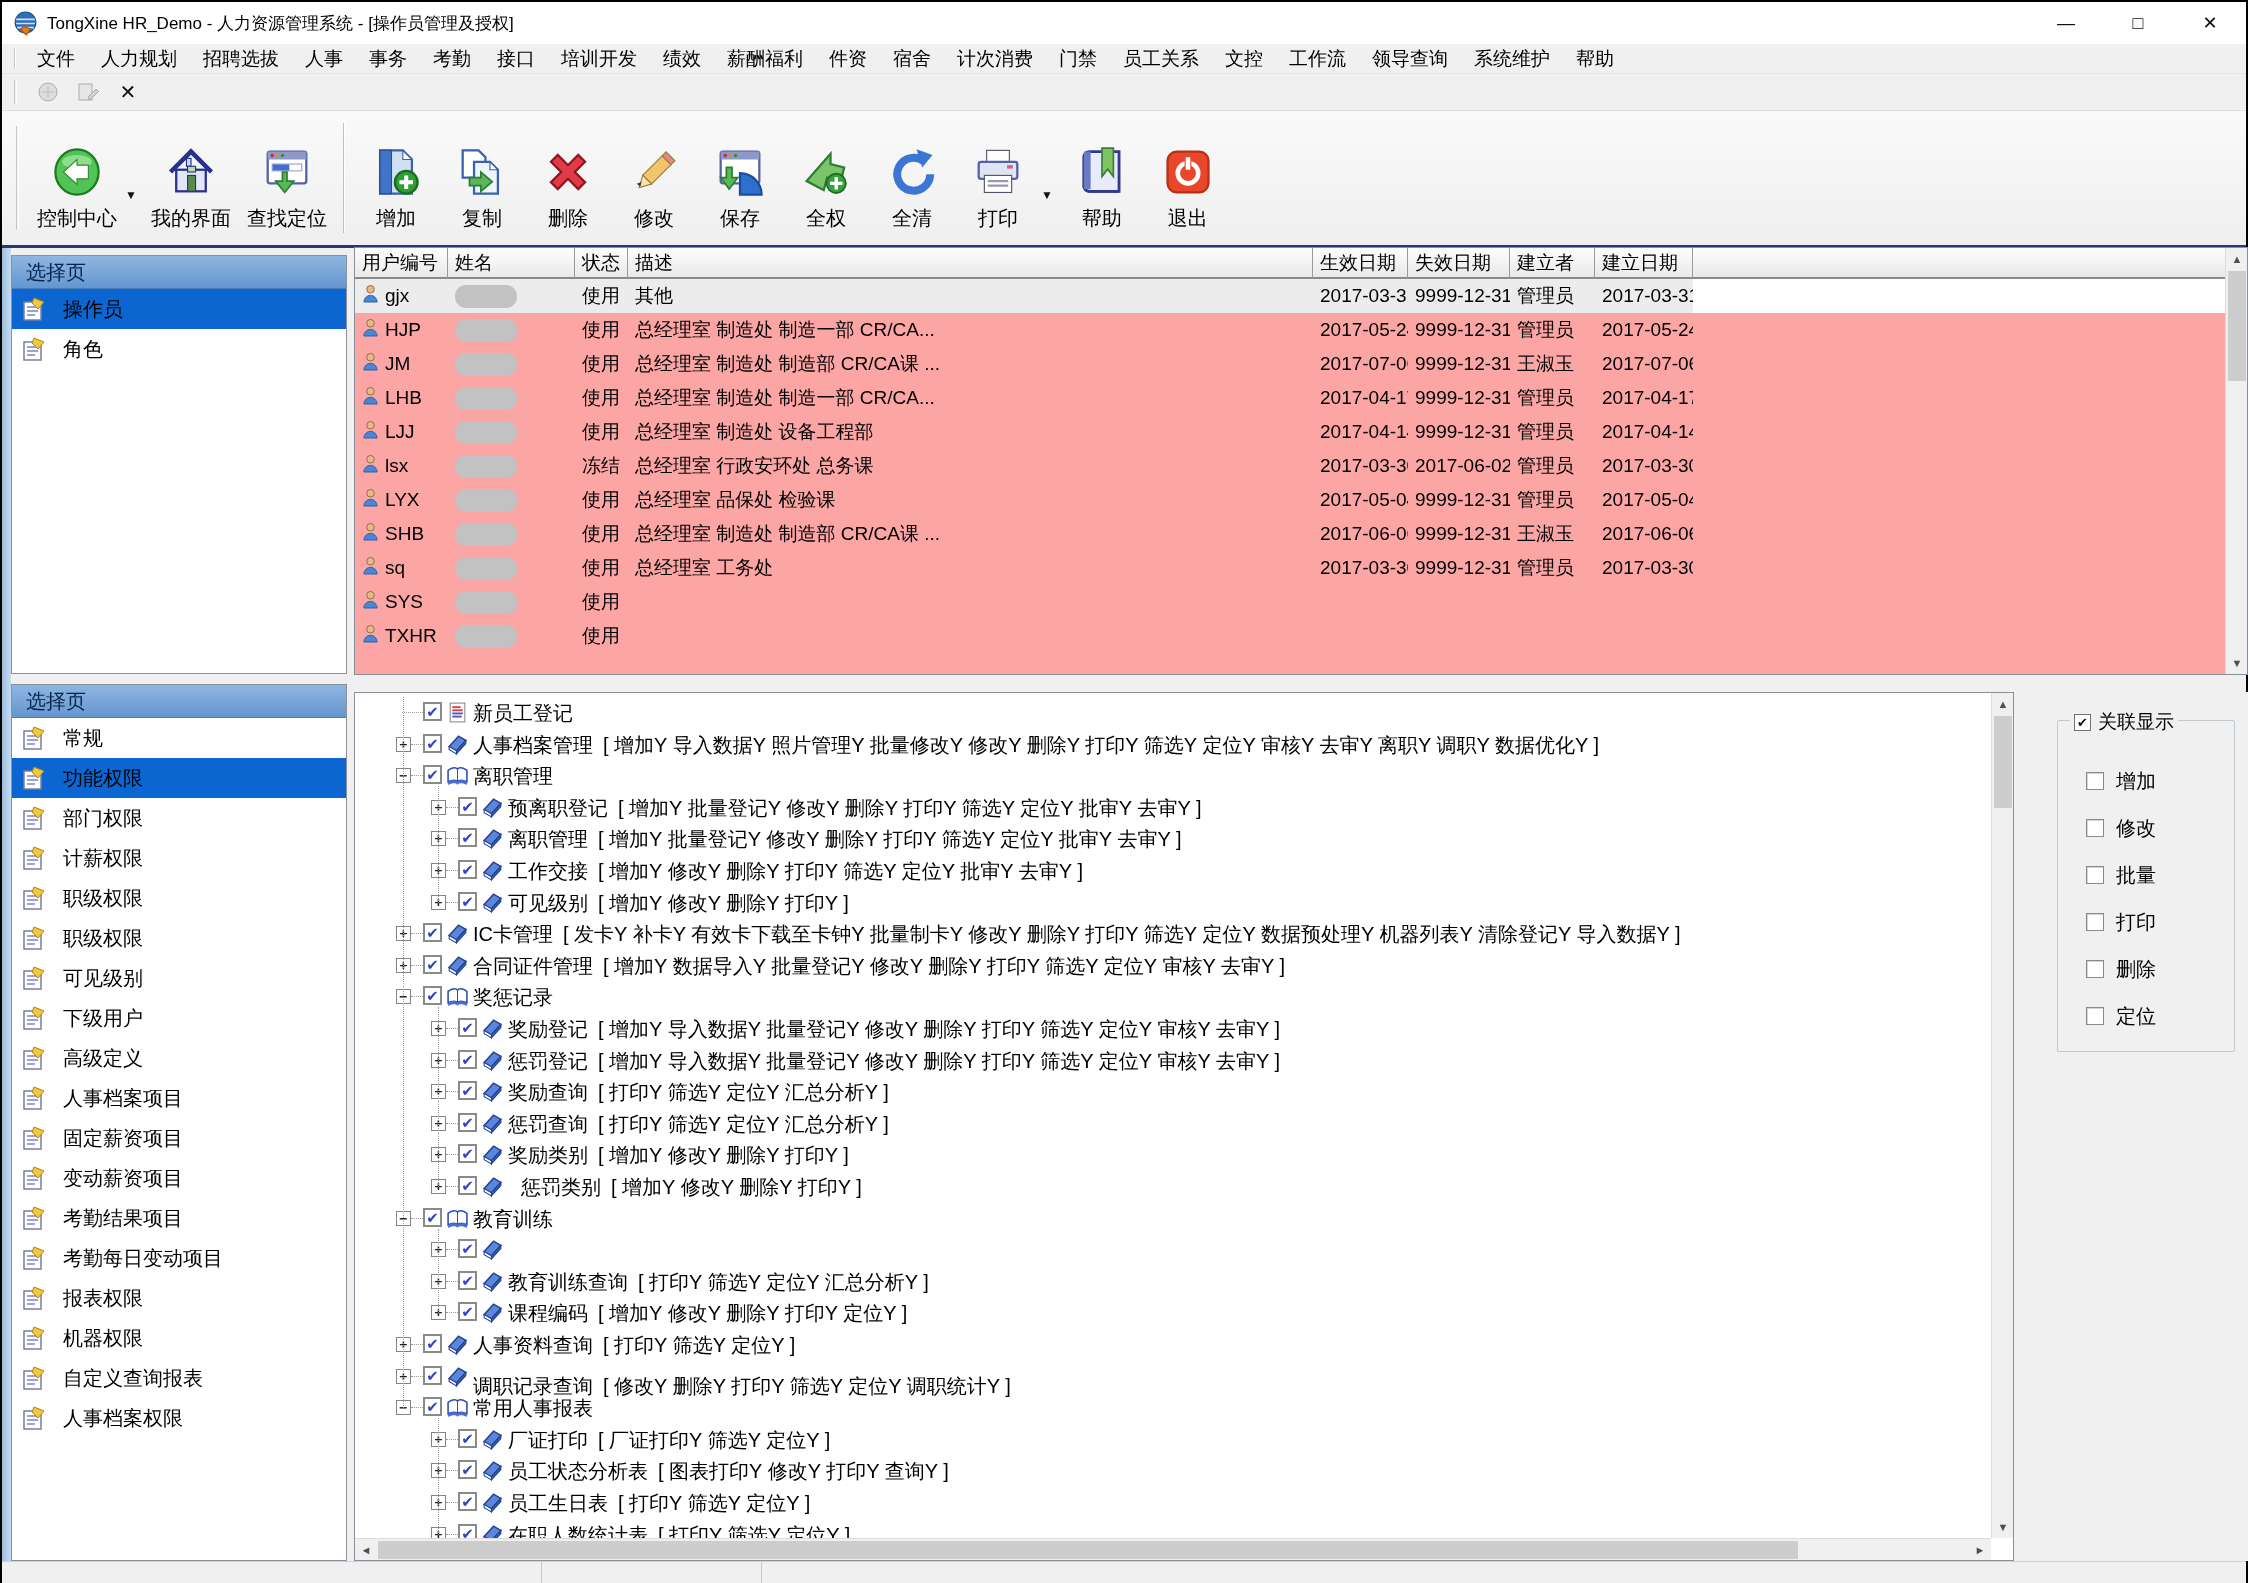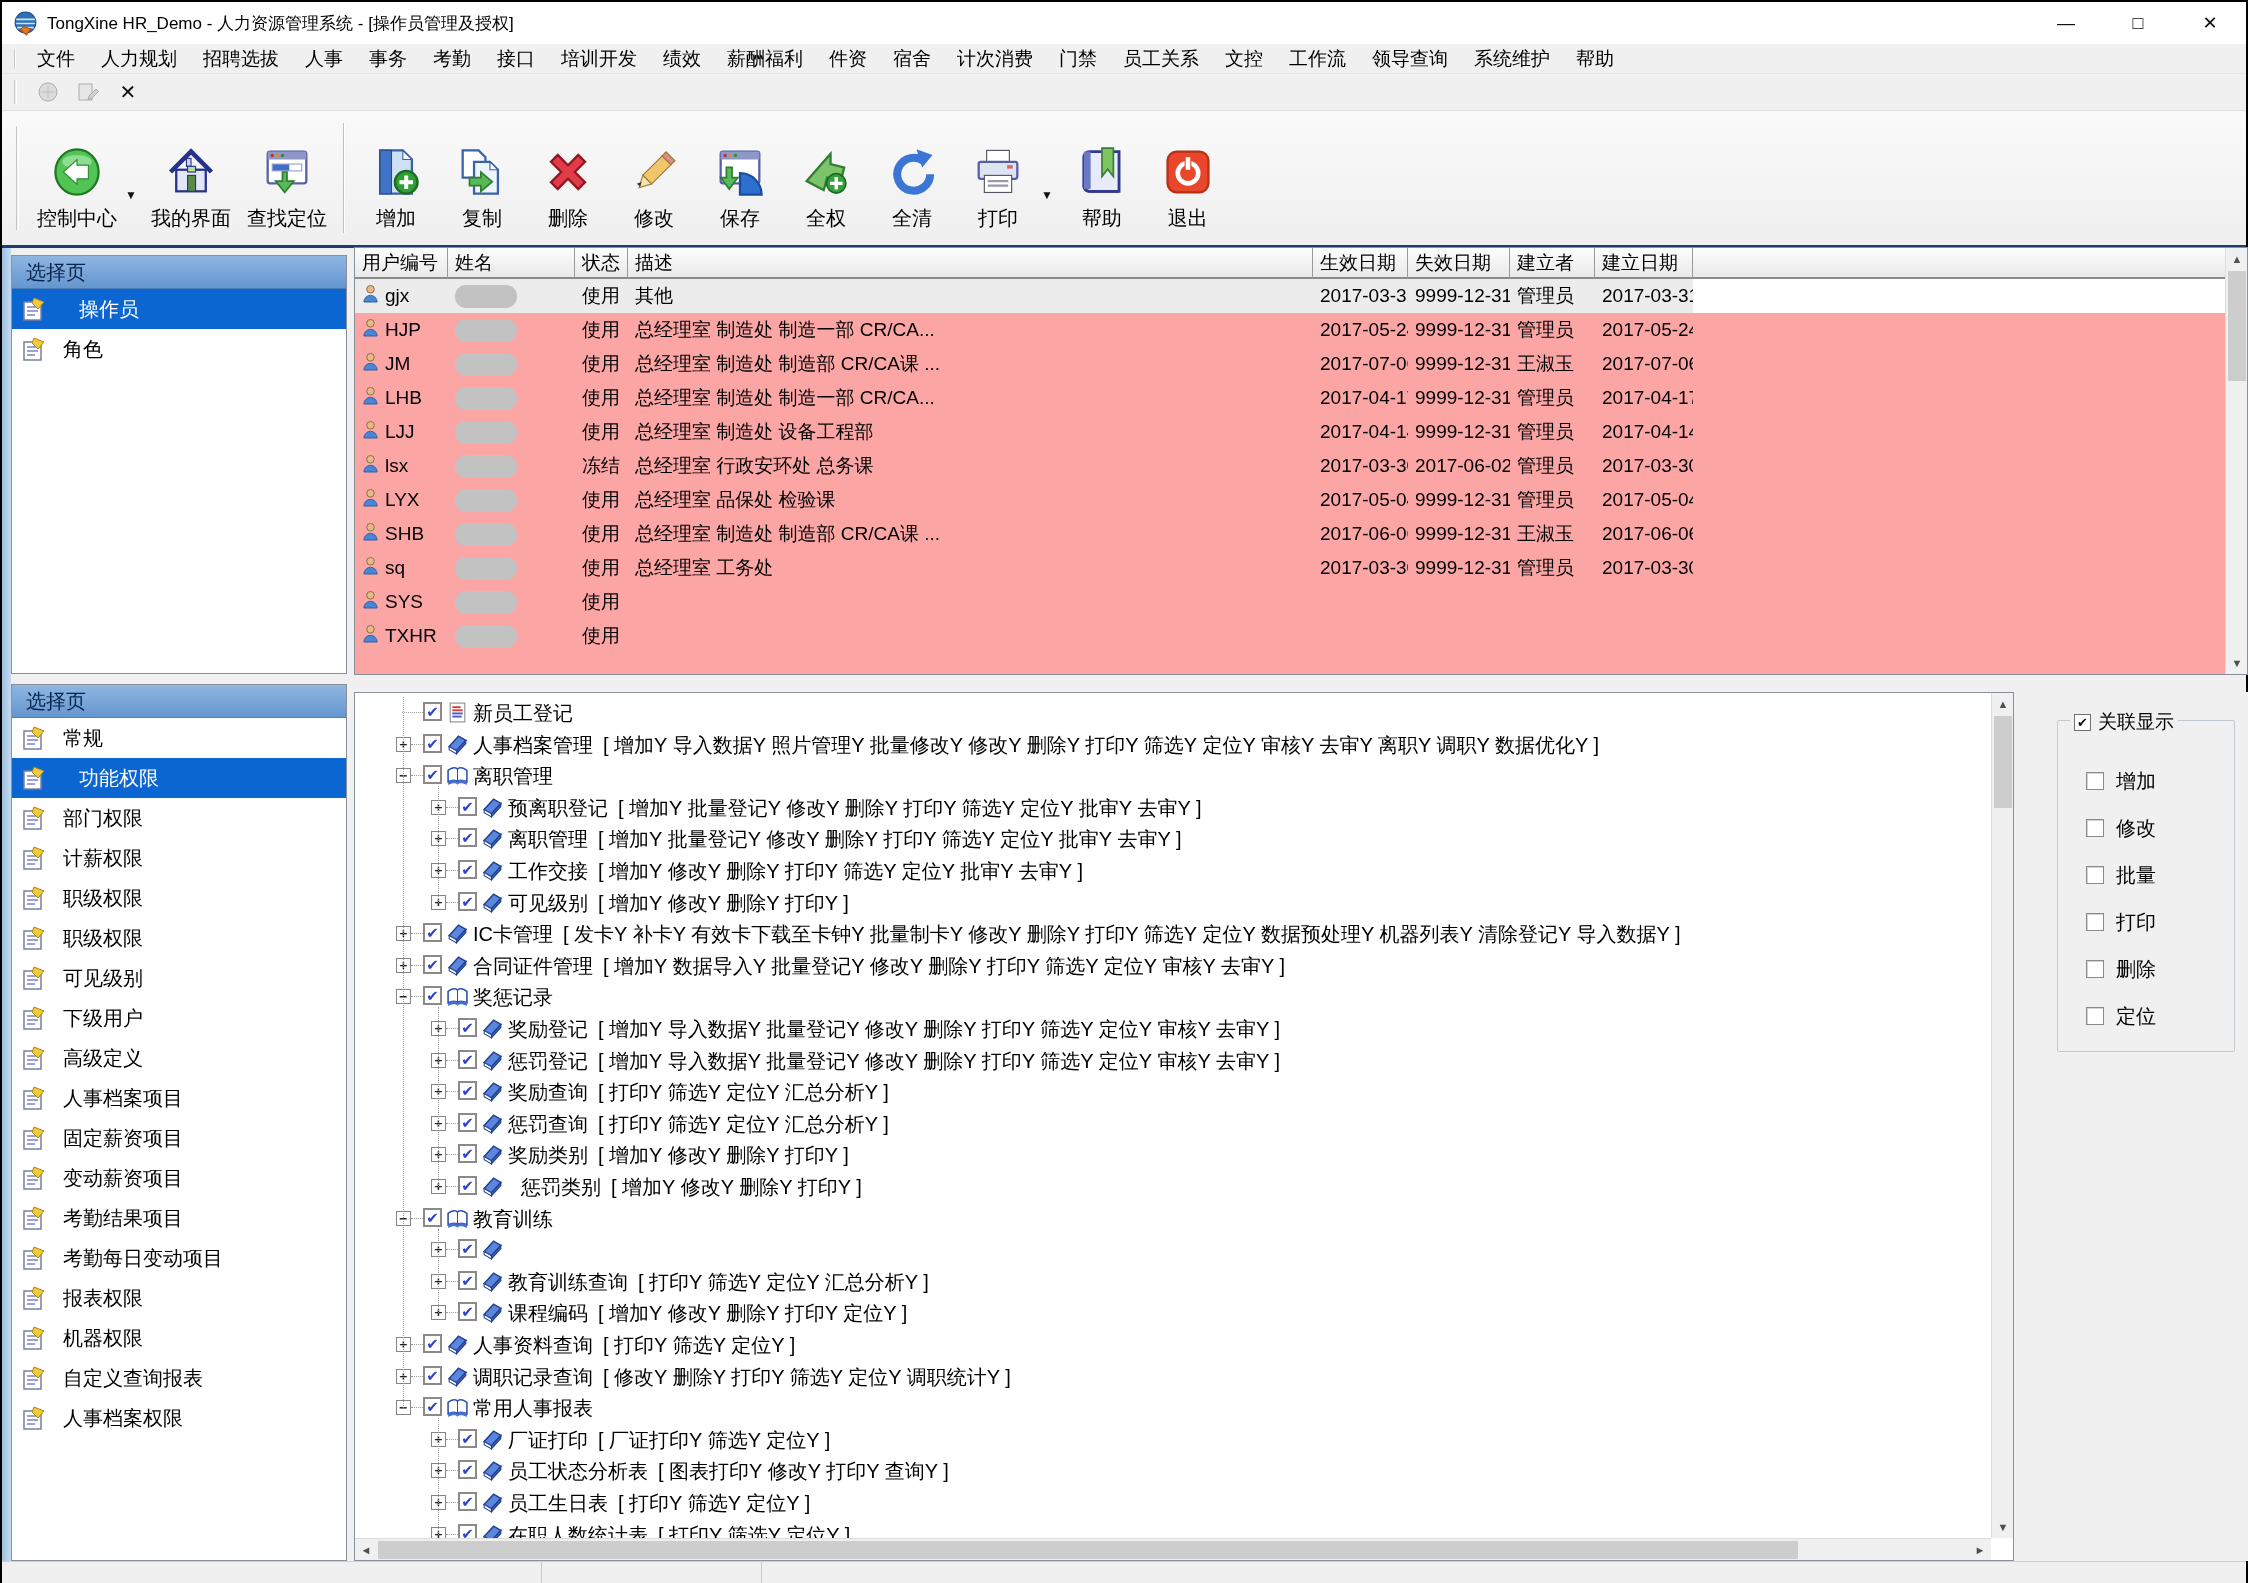--- a/index.html
+++ b/index.html
@@ -49,21 +49,21 @@
   
   .leftstrip{position:absolute;left:0;top:246px;width:9px;height:1313px;
     background:linear-gradient(90deg,#9cbede,#c7dcf0);}
   .panel{position:absolute;background:#fff;border:1px solid #8a9099;}
   .panel-header{height:33px;background:linear-gradient(#8fb6e2,#6496cf);
     display:flex;align-items:center;padding-left:14px;font-size:20px;color:#06234a;
     border-bottom:1px solid #4c7fb8;}
   .side-item{height:40px;display:flex;align-items:center;padding-left:10px;font-size:20px;}
   .side-item .sicon{width:27px;height:27px;margin-right:14px;flex:0 0 auto;}
   .side-item .sicon svg{width:27px;height:27px;}
-  .side-item.selected{background:#0c66d2;color:#ffffff;gap:16px;}
+  .side-item.selected{background:#0c66d2;color:#000000;}
   #sidebar-top{left:9px;top:253px;width:336px;height:419px;}
   #sidebar-bottom{left:9px;top:682px;width:336px;height:877px;}
   
   #usertable{left:352px;top:245px;width:1894px;height:428px;background:#fca5a5;
     border:1px solid #8a9099;overflow:hidden;}
   .tgrid{display:grid;grid-template-columns:93px 127px 53px 685px 95px 102px 85px 98px 1fr;}
   .thead{height:31px;}
   .th{background:linear-gradient(#fdfdfd,#e9e9e9);border-right:1px solid #9a9a9a;
     border-bottom:2px solid #8a8a8a;font-size:19px;display:flex;align-items:center;
     padding-left:7px;white-space:nowrap;overflow:hidden;}
@@ -1207,21 +1207,21 @@
             <span class="glyph">+</span>
           </div>
           <div class="tcheck" style="left: 68px;">
             <span class="mark">✔</span>
           </div>
           <div class="ticon22" style="left: 91px;"><svg viewBox="0 0 22 22">
               <path d="M3 13 L12 3 L19 7 L10 17 z" fill="#5b86dd" stroke="#23408f" stroke-width="1.4"></path>
               <path d="M3 13 L10 17 L10 20 L3 16 z" fill="#fff" stroke="#23408f" stroke-width="1"></path>
               <path d="M10 17 L19 7 L19 10 L10 20 z" fill="#3a62b8" stroke="#23408f" stroke-width="1"></path>
             </svg></div>
-          <div class="tlabelgrp" style="left: 118px;"><span>调职记录查询</span><span class="tperms">[ 修改Y 删除Y 打印Y 筛选Y 定位Y 调职统计Y ]</span></div>
+          <div class="tlabelgrp" style="left: 118px; margin-top: 9px;"><span>调职记录查询</span><span class="tperms">[ 修改Y 删除Y 打印Y 筛选Y 定位Y 调职统计Y ]</span></div>
         </div>
         <div class="trowitem" style="top: 695.2px; left: 0px; width: 1637px;">
           <div class="tstub" style="left: 56px; width: 12px;"></div>
           <div class="texpander" style="left: 41px;">
             <span class="glyph">−</span>
           </div>
           <div class="tcheck" style="left: 68px;">
             <span class="mark">✔</span>
           </div>
           <div class="ticon22" style="left: 91px;"><svg viewBox="0 0 22 22">

